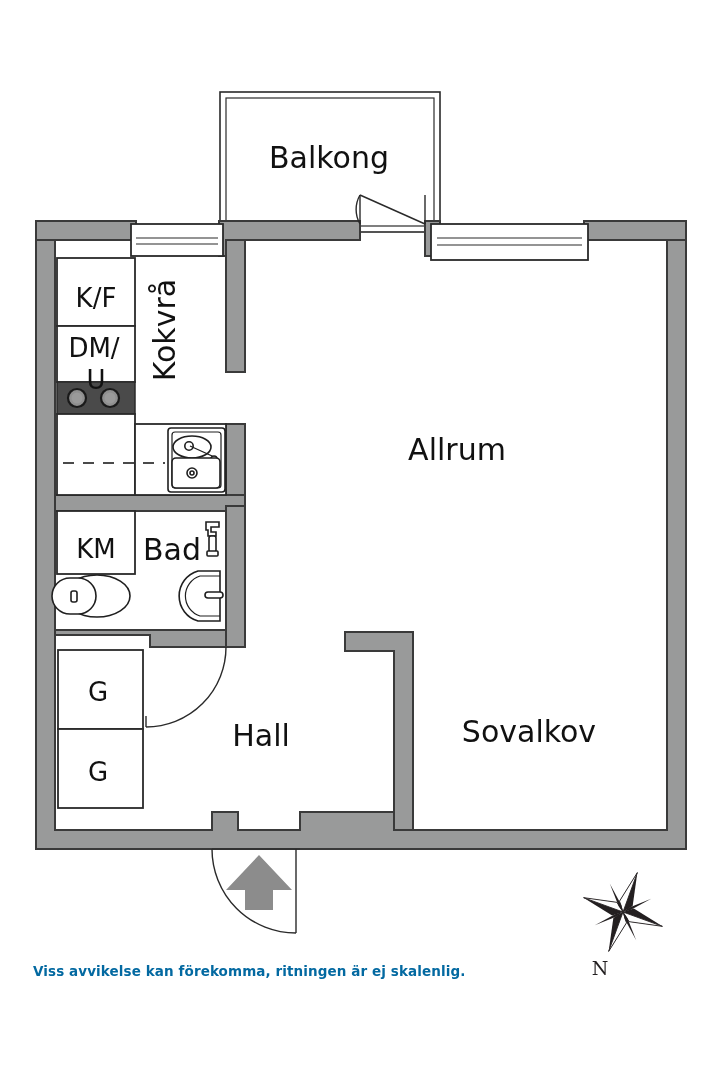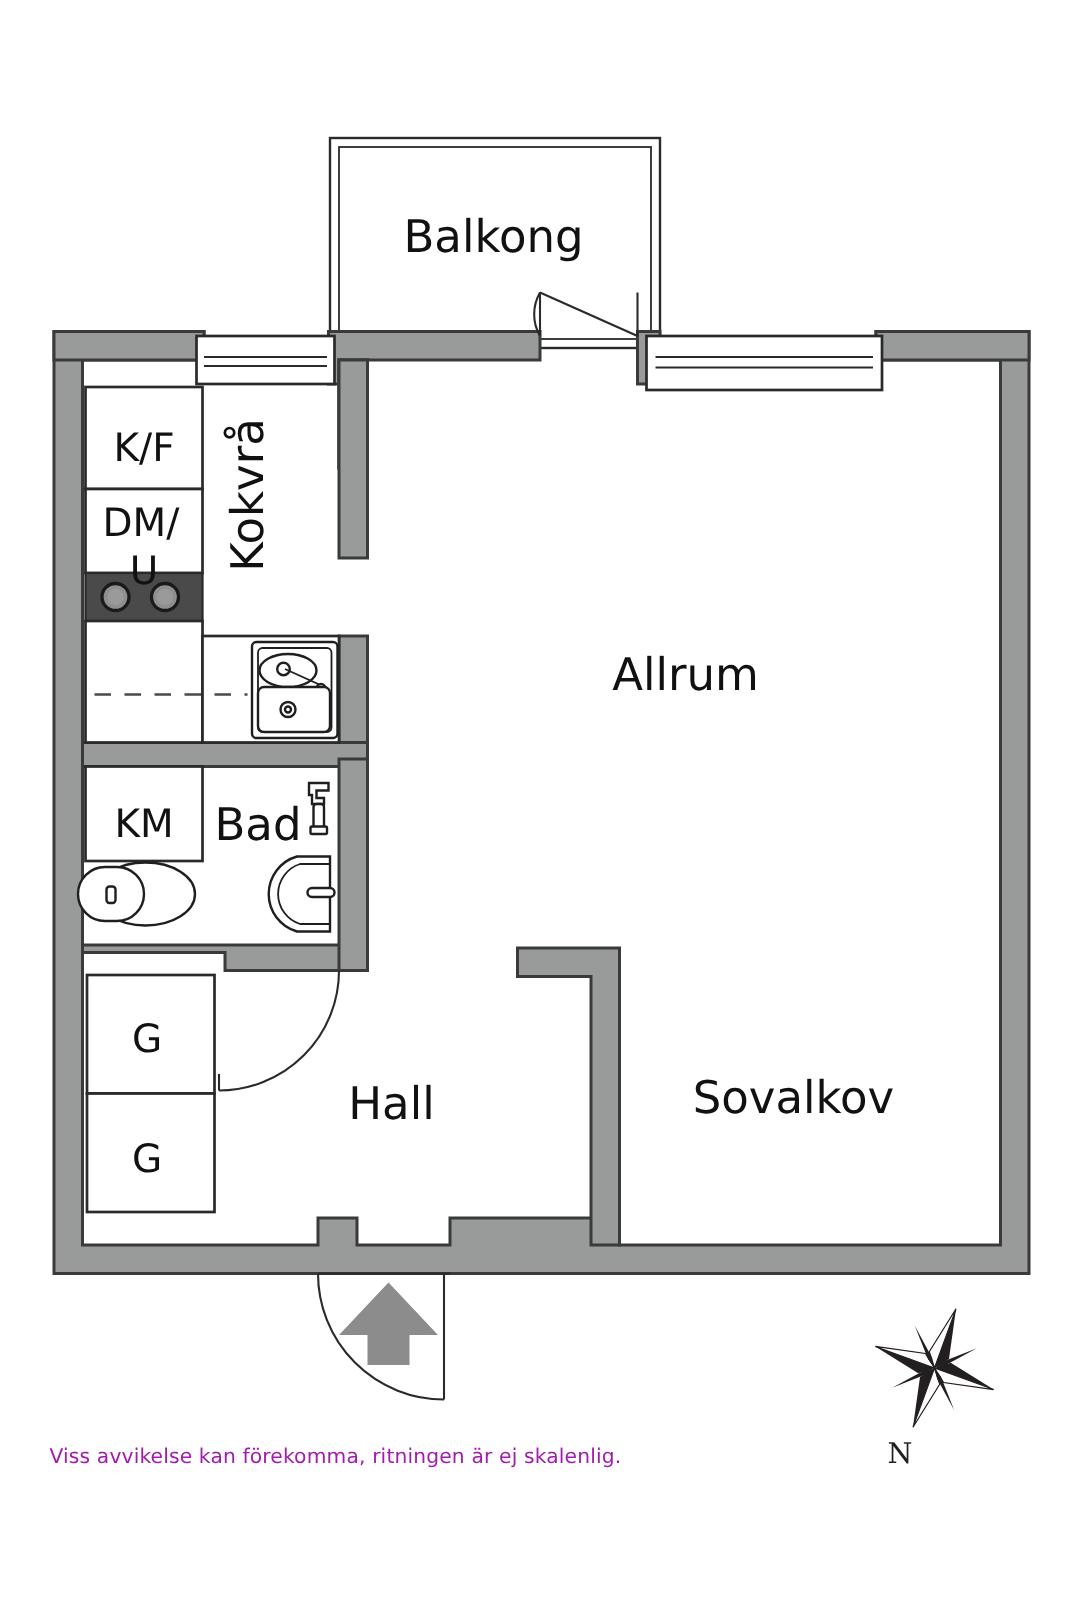--- a/index.html
+++ b/index.html
@@ -56,23 +56,24 @@
     font-family: "DejaVu Serif", serif;
     fill: #231f20;
     font-size: 19px;
   }
   .caption {
     position: absolute;
     left: 33px;
     top: 963px;
     font-family: "DejaVu Sans", sans-serif;
     font-size: 13.5px;
-    color: #a21caf;
+    color: #0369a1;
     white-space: nowrap;
     letter-spacing: 0.1px;
+    font-weight: bold;
   }
 </style>
 </head>
 <body>
 
 <div id="plan-root">
 
   <svg class="floorplan" viewBox="0 0 720 1080">
 
     <g>

